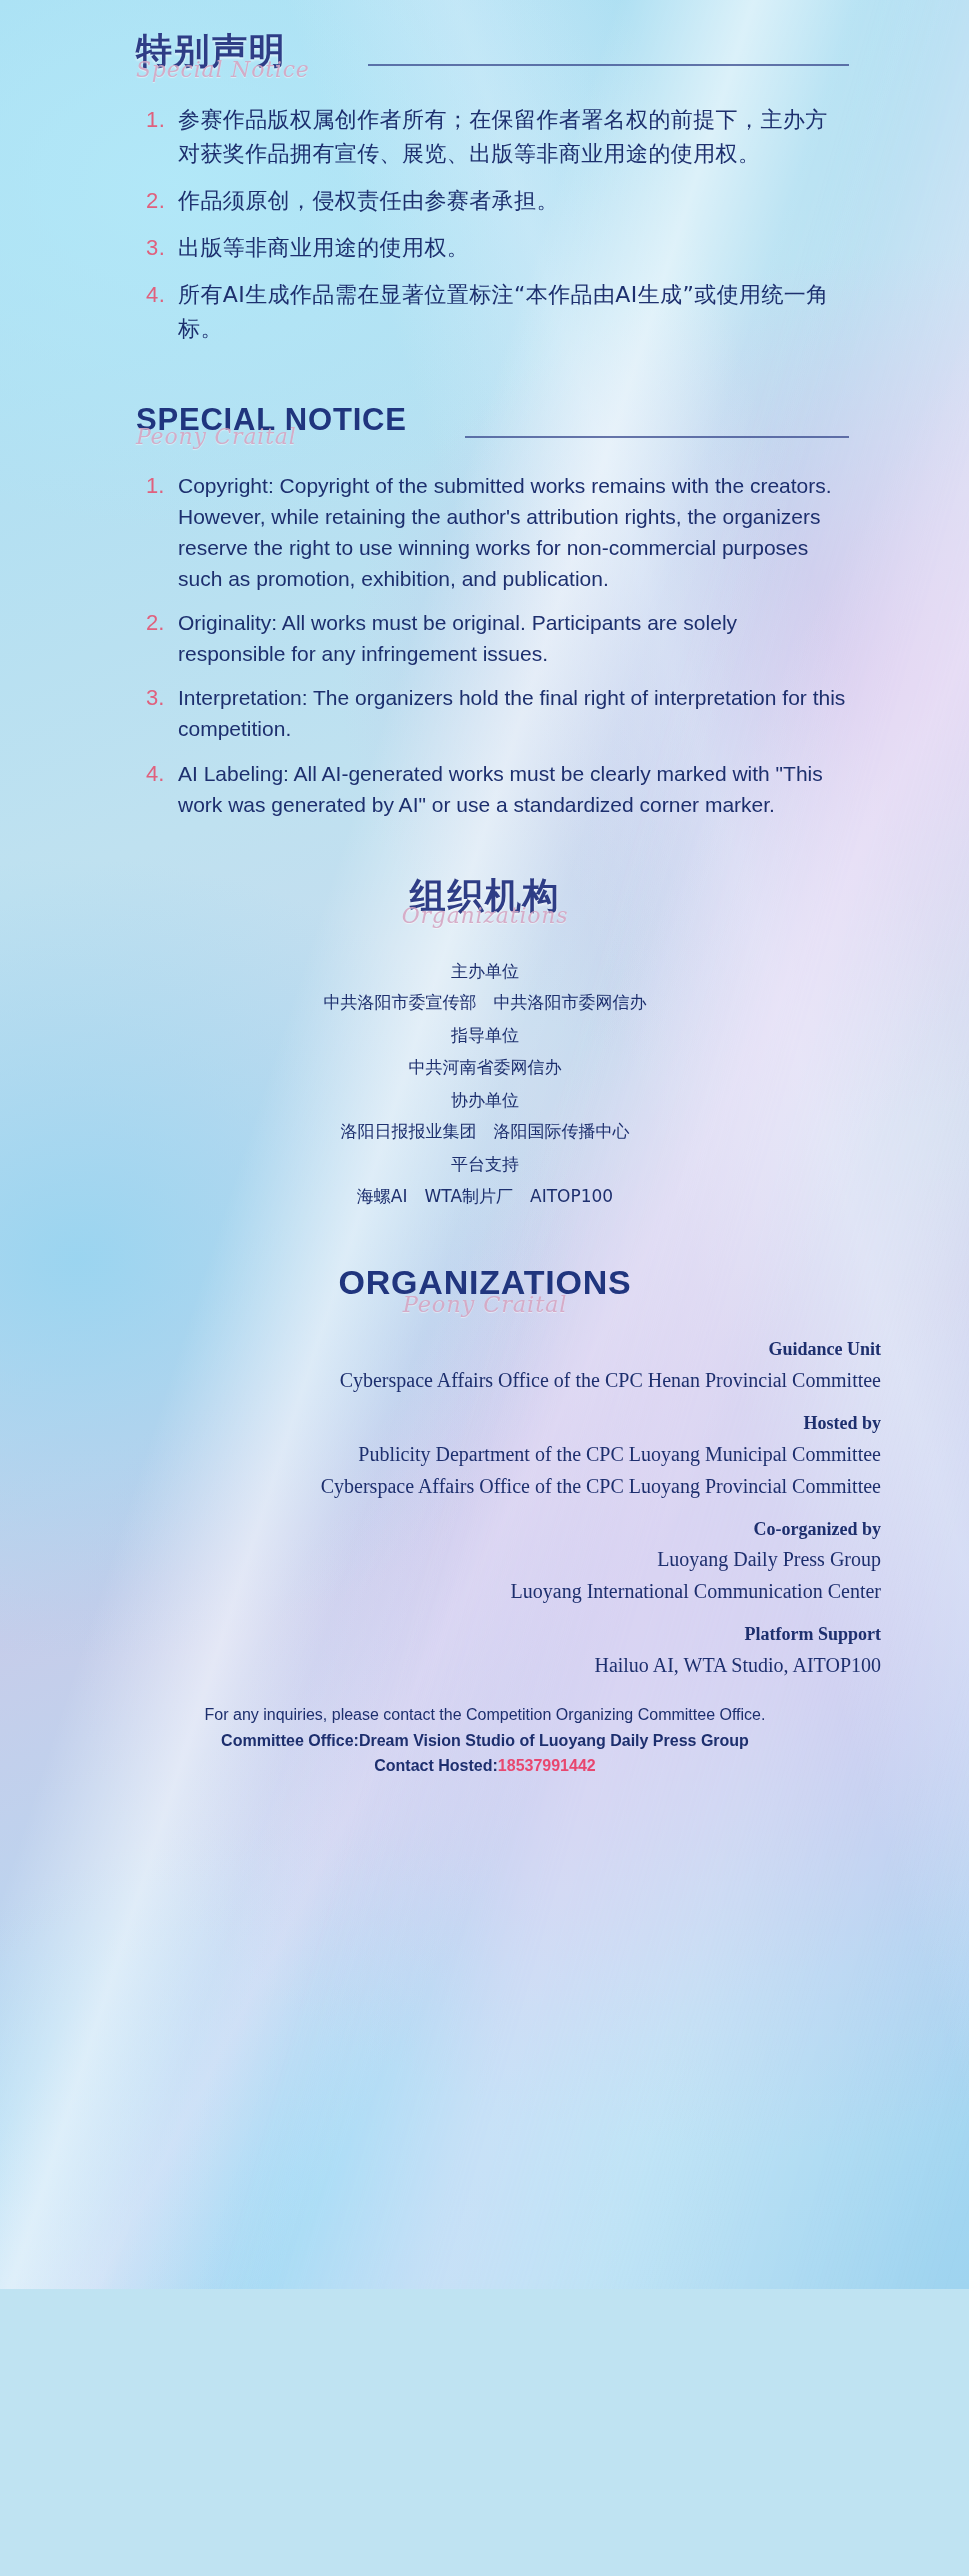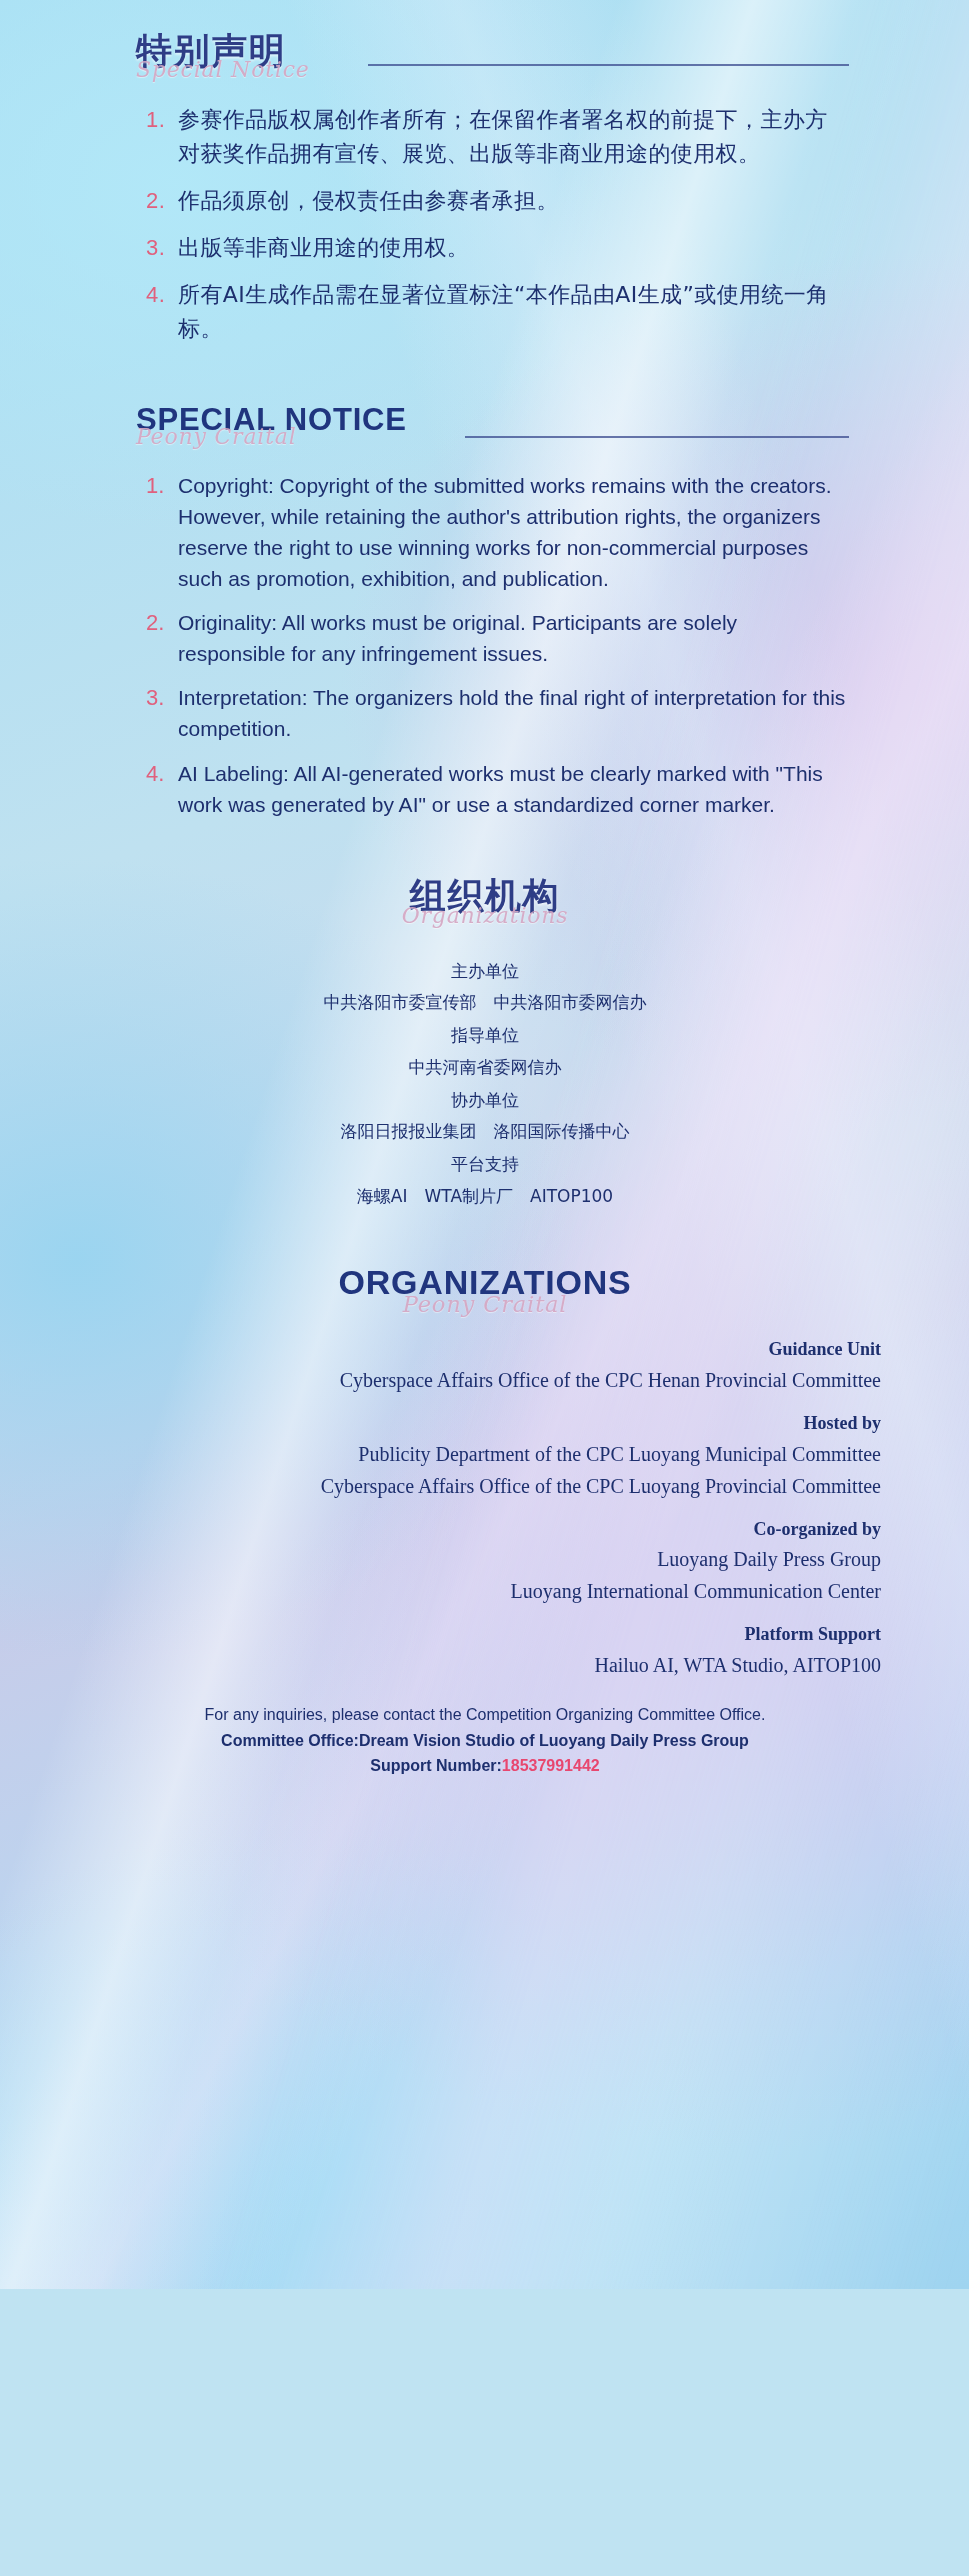--- a/index.html
+++ b/index.html
@@ -302,19 +302,19 @@
       <div class="val">Luoyang International Communication Center</div>
 
       <div class="label">Platform Support</div>
       <div class="val">Hailuo AI, WTA Studio, AITOP100</div>
     </div>
 
     <div class="center org-en-note pad-lr">
       <div>For any inquiries, please contact the Competition Organizing Committee Office.</div>
       <div class="strong">Committee Office:Dream Vision Studio of Luoyang Daily Press Group</div>
       <div>
-        <span class="strong">Support Number:</span><span class="phone strong">18537991442</span>
+        <span class="strong">Contact Hosted:</span><span class="phone strong">18537991442</span>
       </div>
     </div>
 
   </div>
 </div>
 
 
 </body></html>

